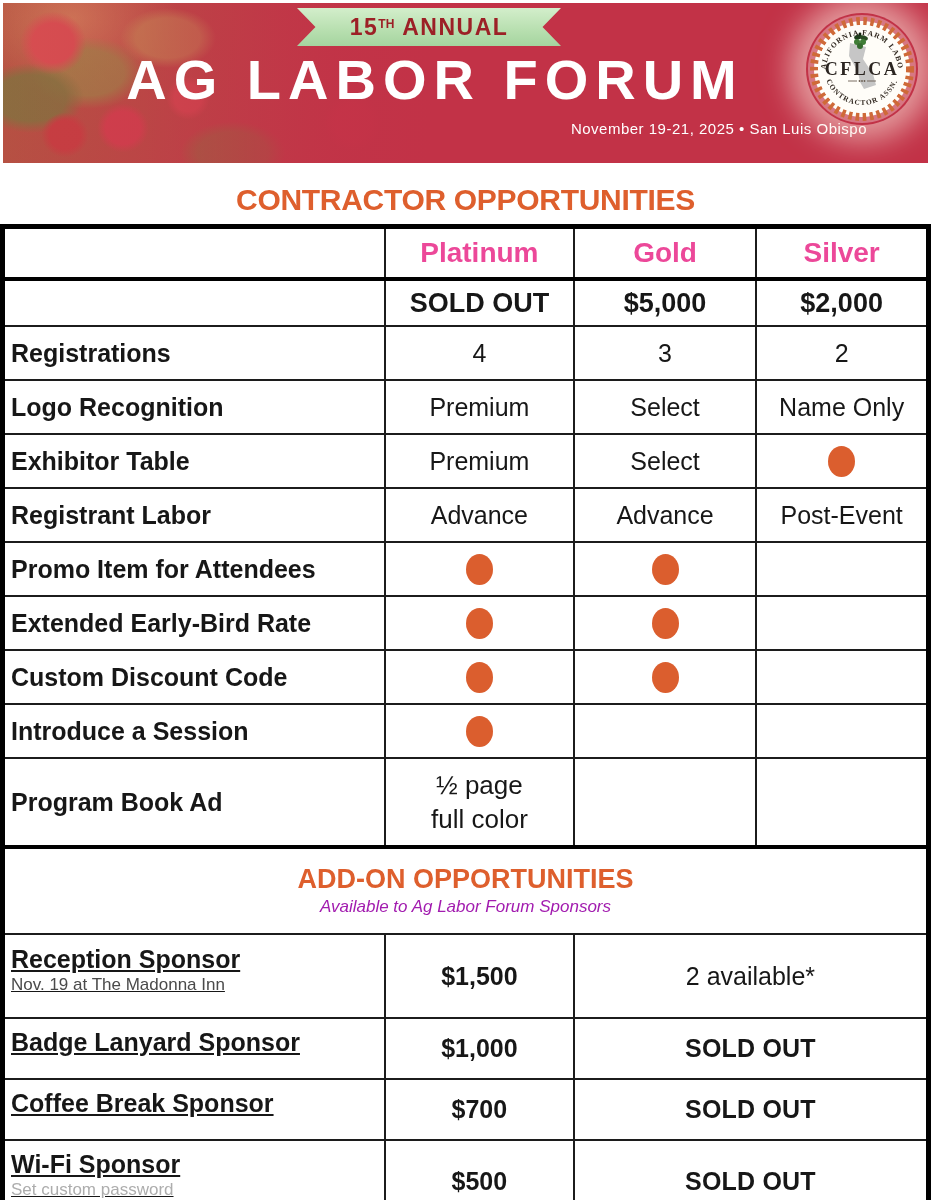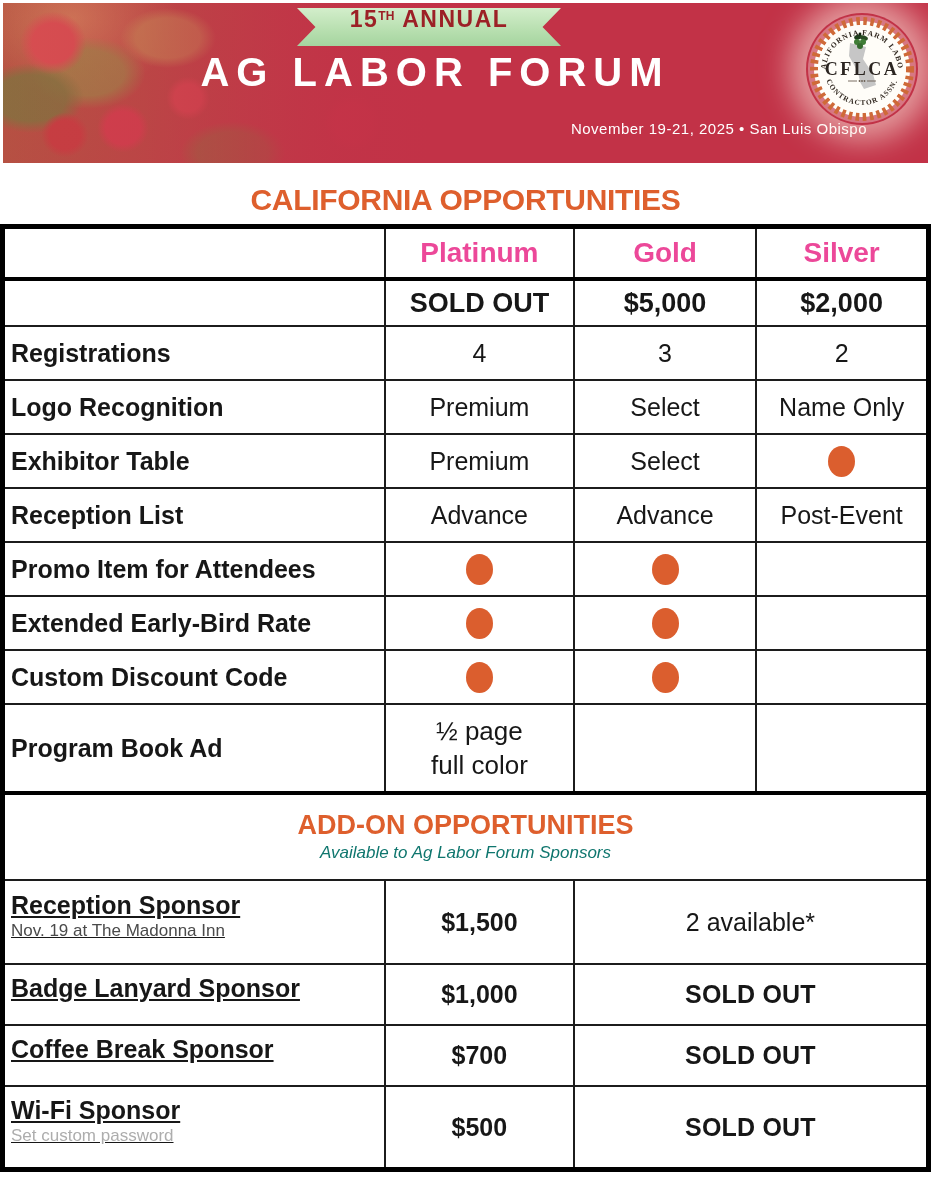--- a/index.html
+++ b/index.html
@@ -18,25 +18,25 @@
       radial-gradient(30px 30px at 185px 95px,#d95252 0 45%,rgba(217,82,82,0) 72%),
       radial-gradient(70px 46px at 28px 95px,rgba(106,140,60,.85) 0 50%,rgba(106,140,60,0) 76%),
       radial-gradient(80px 50px at 85px 70px,rgba(145,162,72,.8) 0 45%,rgba(145,162,72,0) 72%),
       radial-gradient(64px 40px at 165px 35px,rgba(196,166,88,.75) 0 50%,rgba(196,166,88,0) 75%),
       radial-gradient(70px 42px at 230px 150px,rgba(120,140,60,.6) 0 50%,rgba(120,140,60,0) 75%),
       radial-gradient(150px 110px at 70px 15px,rgba(236,196,116,.55),rgba(236,196,116,0) 70%),
       linear-gradient(100deg,#b06040 0%,#bb4a48 30%,#c23247 60%);}
   .ribbon{position:absolute;left:294px;top:5px;width:264px;height:38px;
     background:linear-gradient(180deg,#d3eecb 0%,#b9e0b1 55%,#a5d49f 100%);
     clip-path:polygon(0 0,100% 0,93% 50%,100% 100%,0 100%,7% 50%);
-    display:flex;justify-content:center;}
+    display:flex;align-items:center;justify-content:center;}
   .ribbon-text{color:#9c2026;font-weight:800;font-size:23px;letter-spacing:1.5px;line-height:1;}
   .ribbon-text sup{font-size:12px;letter-spacing:0;vertical-align:7px;}
   .banner-title{position:absolute;left:0;top:48px;width:864px;text-align:center;color:#fff;
-    font-size:40px;font-weight:800;letter-spacing:7px;line-height:1.05;white-space:nowrap;}
+    font-size:56px;font-weight:800;letter-spacing:7px;line-height:1.05;white-space:nowrap;}
   .banner-sub{position:absolute;left:0;top:117px;width:864px;text-align:right;color:#fff;
     font-size:15px;font-weight:400;letter-spacing:.5px;}
   .logo-wrap{position:absolute;right:10px;top:10px;width:112px;height:112px;border-radius:50%;
     box-shadow:0 0 30px 16px rgba(255,240,228,.55);}
   .logo-wrap svg{display:block;}
 
   
   .section-title{margin:17px 0 7px 0;text-align:center;color:#de5f2d;
     font-size:30px;font-weight:800;letter-spacing:-.3px;}
 
@@ -51,21 +51,21 @@
   td.val{text-align:center;}
   .muted{color:#8f8f8f;}
   tr.feat td{height:48px;}
   tr.progrow td{height:82px;}
   .twoline span{display:block;line-height:1.32;font-size:26px;}
   .dot{display:inline-block;width:27px;height:31px;border-radius:50%;background:#db5e2e;vertical-align:middle;}
 
   tr.addon-head td{border-top:4px solid #000;border-left:none;border-right:none;height:72px;
     text-align:center;padding:4px 0 8px 0;}
   .addon-title{color:#de5f2d;font-weight:800;font-size:27px;line-height:1.35;}
-  .addon-sub{font-style:italic;font-size:17px;color:#0f766e;font-family:"Liberation Sans",sans-serif;}
+  .addon-sub{font-style:italic;font-size:17px;color:#a21caf;font-family:"Liberation Sans",sans-serif;}
   tr.addon td.lbl{padding-top:4px;padding-bottom:16px;text-decoration:underline;}
   .sublabel{display:block;font-weight:400;font-size:17px;color:#4a4a4a;margin-top:1px;}
   .sublabel.light{color:#adadad;}
   tr.reception td{height:62px;}
   tr.addon-sm td{height:39px;}
   tr.wifi td{height:60px;}
   td.addon-price{text-align:center;font-weight:700;font-size:26px;}
   td.addon-avail{text-align:center;font-size:25px;}
   .soldout-cell{font-weight:600;letter-spacing:.2px;}
   .graylabel{color:#8f8f8f;margin-top:36px;}
@@ -114,21 +114,21 @@
         <path d="M42 68 h9 M61 68 h9" stroke="#6b5f52" stroke-width="0.9"></path>
         <circle cx="53.5" cy="68" r="0.9" fill="#6b5f52"></circle>
           <circle cx="56" cy="68" r="0.9" fill="#6b5f52"></circle>
           <circle cx="58.5" cy="68" r="0.9" fill="#6b5f52"></circle>
       </svg>
     </div>
   </div>
 
   <div style="height:166px"></div>
 
-  <div class="section-title">CALIFORNIA OPPORTUNITIES</div>
+  <div class="section-title">CONTRACTOR OPPORTUNITIES</div>
 
   <table class="sheet">
     <colgroup>
         <col style="width:41.3%">
         <col style="width:20.4%">
         <col style="width:19.7%">
         <col style="width:18.6%">
       </colgroup>
 
     <tbody>
@@ -161,21 +161,21 @@
     </tr>
 
     <tr class="feat">
       <td class="lbl">Exhibitor Table</td>
       <td class="val muted">Premium</td>
       <td class="val">Select</td>
       <td class="val"><span class="dot"></span></td>
     </tr>
 
     <tr class="feat">
-      <td class="lbl">Reception List</td>
+      <td class="lbl">Registrant Labor</td>
       <td class="val muted">Advance</td>
       <td class="val">Advance</td>
       <td class="val">Post-Event</td>
     </tr>
 
     <tr class="feat">
       <td class="lbl">Promo Item for Attendees</td>
       <td class="val"><span class="dot"></span></td>
       <td class="val"><span class="dot"></span></td>
       <td class="val"></td>
@@ -188,20 +188,26 @@
       <td class="val"></td>
     </tr>
 
     <tr class="feat">
       <td class="lbl">Custom Discount Code</td>
       <td class="val"><span class="dot"></span></td>
       <td class="val"><span class="dot"></span></td>
       <td class="val"></td>
     </tr>
 
+    <tr class="feat">
+      <td class="lbl">Introduce a Session</td>
+      <td class="val"><span class="dot"></span></td>
+      <td class="val"></td>
+      <td class="val"></td>
+    </tr>
 
     <tr class="progrow">
       <td class="lbl">Program Book Ad</td>
       <td class="val muted twoline">
         <span>½ page</span>
         <span>full color</span>
       </td>
       <td class="val"></td>
       <td class="val"></td>
     </tr>

